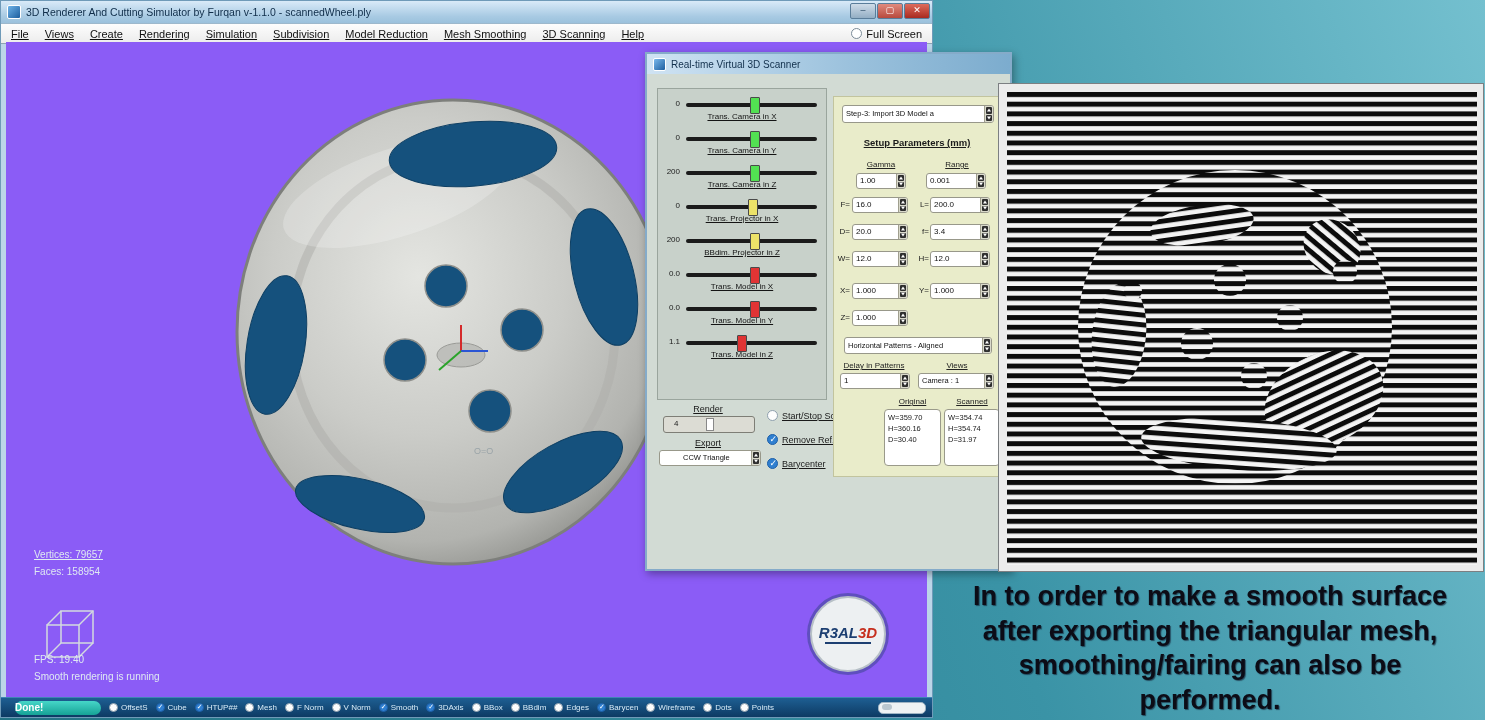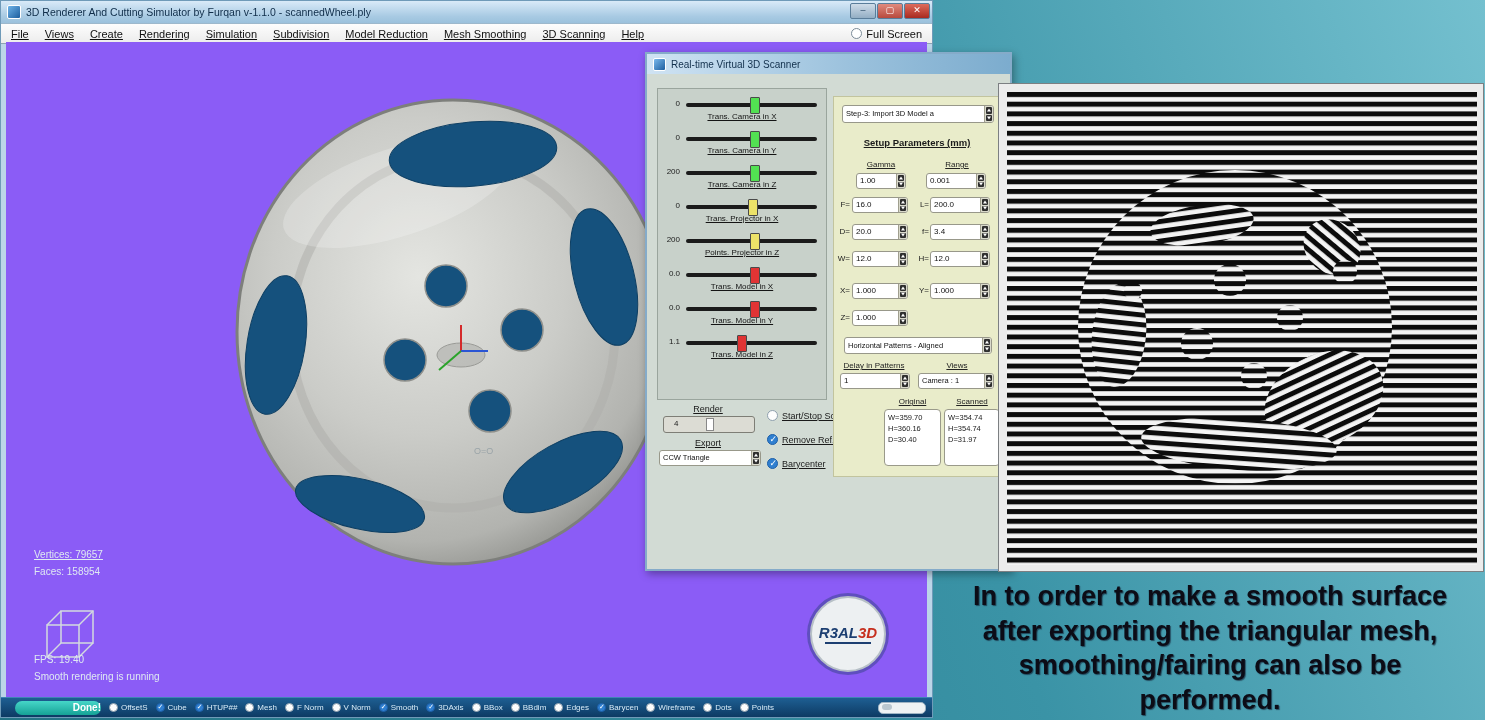--- a/index.html
+++ b/index.html
@@ -26,21 +26,21 @@
   .viewport{position:absolute;left:5px;top:41px;right:5px;bottom:19px;background:#8b5cf6;overflow:hidden;}
   .vp-text{position:absolute;font-size:10px;color:#dfe9f2;white-space:nowrap;}
   .logo{position:absolute;left:804px;top:554px;width:72px;height:72px;border-radius:50%;background:#edf0f2;border:2px solid #b7c0c7;box-shadow:0 0 0 3px rgba(15,55,85,.35);display:flex;flex-direction:column;align-items:center;justify-content:center;}
   .logo-row{font-style:italic;font-weight:bold;font-size:15px;letter-spacing:0;}
   .logo-main{color:#1c3e71;}
   .logo-sub{color:#c62f1e;}
   .logo-bar{width:46px;height:2px;background:#1c3e71;margin-top:1px;}
 
   
   .bottombar{position:absolute;left:0;right:0;bottom:0;height:19px;background:linear-gradient(#1e5f93,#0d3a63);border-top:1px solid #3e85b5;display:flex;align-items:center;gap:8px;padding:0 6px 0 14px;}
-  .donebtn{width:86px;height:14px;border-radius:7px;background:linear-gradient(#46d6c8,#16a296);color:#fff;font-size:10px;font-weight:bold;text-align:right;line-height:14px;flex:none;}
+  .donebtn{width:86px;height:14px;border-radius:7px;background:linear-gradient(#46d6c8,#16a296);color:#fff;font-size:10px;font-weight:bold;text-align:left;line-height:14px;flex:none;}
   .bitem{display:flex;align-items:center;gap:3px;flex:none;}
   .blab{font-size:8px;color:#d8ecf8;white-space:nowrap;}
   .bar-slider{margin-left:auto;width:46px;height:10px;background:#eef2f4;border-radius:5px;border:1px solid #9fb4c4;position:relative;flex:none;}
   .bar-slider i{position:absolute;left:3px;top:1px;width:10px;height:6px;background:#b9c6cf;border-radius:3px;}
 
   
   .cb{width:11px;height:11px;border-radius:50%;background:#fdfdfd;border:1px solid #8fa0ae;box-sizing:border-box;position:relative;flex:none;}
   .cb.checked{background:#2f7fd0;border-color:#1d5fa8;}
   .cb.checked::after{content:"✓";position:absolute;left:1.5px;top:-1.5px;font-size:9px;color:#fff;}
   .cb.small{width:9px;height:9px;}
@@ -281,21 +281,21 @@
       <div class="strack">
           <span class="shandle" style="left: 50%; background: rgb(236, 226, 104);"></span>
         </div>
       <span class="slab u">Trans. Projector in X</span>
     </div>
     <div class="srow">
       <span class="sval">200</span>
       <div class="strack">
           <span class="shandle" style="left: 52%; background: rgb(236, 226, 104);"></span>
         </div>
-      <span class="slab u">Points. Projector in Z</span>
+      <span class="slab u">BBdim. Projector in Z</span>
     </div>
     <div class="srow">
       <span class="sval">0.0</span>
       <div class="strack">
           <span class="shandle" style="left: 52%; background: rgb(224, 52, 52);"></span>
         </div>
       <span class="slab u">Trans. Model in X</span>
     </div>
     <div class="srow">
       <span class="sval">0.0</span>
@@ -312,21 +312,21 @@
       <span class="slab u">Trans. Model in Z</span>
     </div>
   </div>
 
   <div class="dlg-small-label u" style="left:16px;top:350px;width:90px;">Render</div>
   <div class="render-slider">
     <span class="rv">4</span>
     <span class="rh"></span>
   </div>
   <div class="dlg-small-label u" style="left:16px;top:384px;width:90px;">Export</div>
-  <div class="fld dd" style="left:12px;top:396px;width:102px;">
+  <div class="fld dd" style="left:12px;top:396px;width:102px;padding-left:20px;">
     <span class="val">CCW Triangle</span>
     <span class="stp">
         <i class="up"></i>
         <i class="dn"></i>
       </span>
   </div>
 
   <div class="crow" style="left:120px;top:356px;">
     <span class="cb"></span>
     <span class="clab u">Start/Stop Scanning</span>

